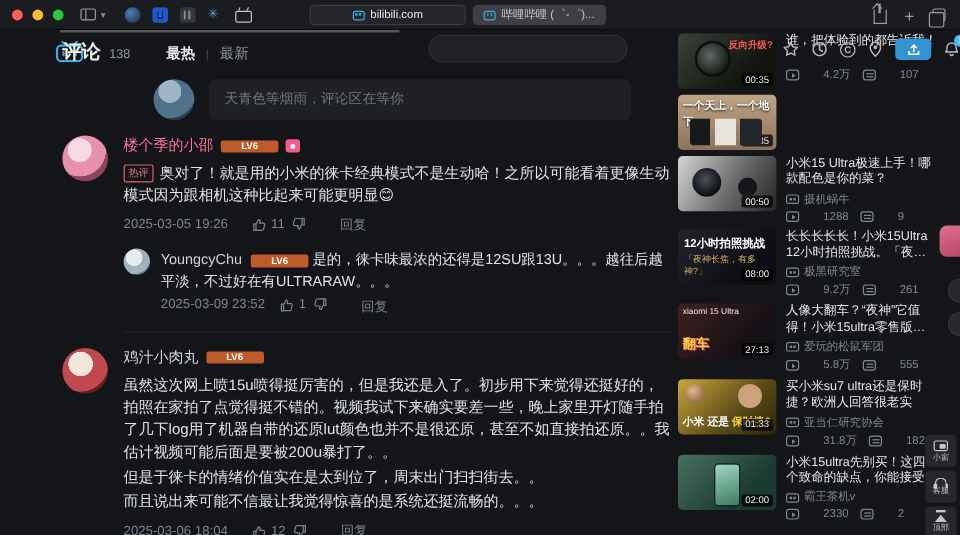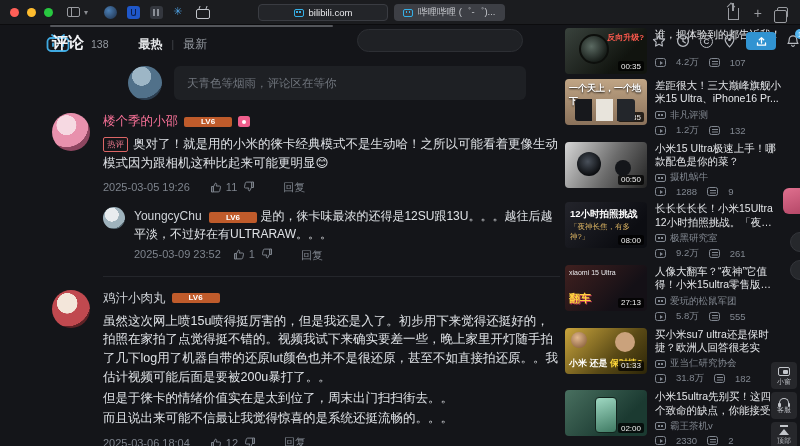--- a/index.html
+++ b/index.html
@@ -120,32 +120,32 @@
   .dur { position:absolute; right:3px; bottom:3px; background:rgba(0,0,0,.75); color:#eee;
     font-size:8px; padding:0.5px 3px; border-radius:2px; }
   .tt { position:absolute; color:#fff; font-weight:700; }
   .vinfo { flex:1; min-width:0; }
   .vtitle { font-size:10.5px; color:#e4e6e9; line-height:1.27; display:-webkit-box;
     -webkit-line-clamp:2; -webkit-box-orient:vertical; overflow:hidden; }
   .vup { margin-top:3px; display:flex; align-items:center; gap:4px; font-size:9.5px; color:#818790; }
   .up-ico { width:11px; height:8px; border:1px solid #818790; border-radius:2px; flex-shrink:0; position:relative;}
   .up-ico::after{content:""; position:absolute; left:2px; top:2px; width:2px; height:2px; background:#818790; box-shadow:3px 0 #818790;}
   .vstats { margin-top:2px; display:flex; align-items:center; gap:10px; font-size:9.5px; color:#818790; }
-  .stat { display:flex; align-items:center; gap:10px; }
+  .stat { display:flex; align-items:center; gap:20px; }
   .play-ico { width:11px; height:9px; border:1px solid #818790; border-radius:2.5px; position:relative; }
   .play-ico::after { content:""; position:absolute; left:3.5px; top:2px; border-left:3.5px solid #818790;
     border-top:2.2px solid transparent; border-bottom:2.2px solid transparent; }
   .dm-ico { width:11px; height:9px; border:1px solid #818790; border-radius:2.5px; position:relative; }
   .dm-ico::before { content:""; position:absolute; left:2px; top:2px; width:6px; height:1px; background:#818790; box-shadow:0 2.5px #818790; }
 
   
   .th1 { background:linear-gradient(135deg,#39423c,#11140f 70%); }
   .th1::after{content:""; position:absolute; left:14px; top:6px; width:26px; height:26px; border-radius:50%;
     background:radial-gradient(circle at 40% 40%,#5b6a62,#1a201c 70%); border:2px solid #0d0f0c;}
-  .th1 .tt { right:3px; top:4px; color:#ff5a4e; font-size:8px;font-family:Liberation Mono, monospace; }
+  .th1 .tt { right:3px; top:4px; color:#ff5a4e; font-size:8px; }
   .th2 { background:linear-gradient(180deg,#c0a585,#8a715a); }
   .th2 .tt { left:4px; top:3px; font-size:9px; text-shadow:0 1px 2px #000; }
   .th2::after{content:""; position:absolute; left:10px; bottom:4px; width:60px; height:22px;
     background:linear-gradient(90deg,#17181c 0 17px,transparent 17px 21px,#e8e4dc 21px 38px,transparent 38px 42px,#23262b 42px);border-radius:3px;}
   .th3 { background:linear-gradient(120deg,#d6d6d6,#6a6a6a 55%,#232323); }
   .th3::after{content:""; position:absolute; left:12px; top:10px; width:24px; height:24px; border-radius:50%;
     background:radial-gradient(circle at 45% 40%,#49505a,#0c0e11 70%); box-shadow:34px 4px 0 -4px #14161a;}
   .th4 { background:linear-gradient(135deg,#23242b,#0c0d12 75%); }
   .th4 .tt { left:5px; top:6px; font-size:9.5px; }
   .th4 .tt2 { position:absolute; left:5px; top:20px; color:#d8b161; font-size:7.5px; }
@@ -389,37 +389,20 @@
             </span>
         </div>
       </div>
     </div>
 
     <div class="vcard">
       <div class="vthumb th2">
         <span class="tt">一个天上，一个地下</span>
         <span class="dur">03:35</span>
       </div>
-      <div class="vinfo">
-        <div class="vtitle">差距很大！三大巅峰旗舰小米15 Ultra、iPhone16 Pr...</div>
-        <div class="vup">
-            <span class="up-ico"></span>
-            <span>非凡评测</span>
-          </div>
-        <div class="vstats">
-          <span class="stat">
-              <span class="play-ico"></span>
-              <span>1.2万</span>
-            </span>
-          <span class="stat">
-              <span class="dm-ico"></span>
-              <span>132</span>
-            </span>
-        </div>
-      </div>
     </div>
 
     <div class="vcard">
       <div class="vthumb th3">
         <span class="dur">00:50</span>
       </div>
       <div class="vinfo">
         <div class="vtitle">小米15 Ultra极速上手！哪款配色是你的菜？</div>
         <div class="vup">
             <span class="up-ico"></span>

